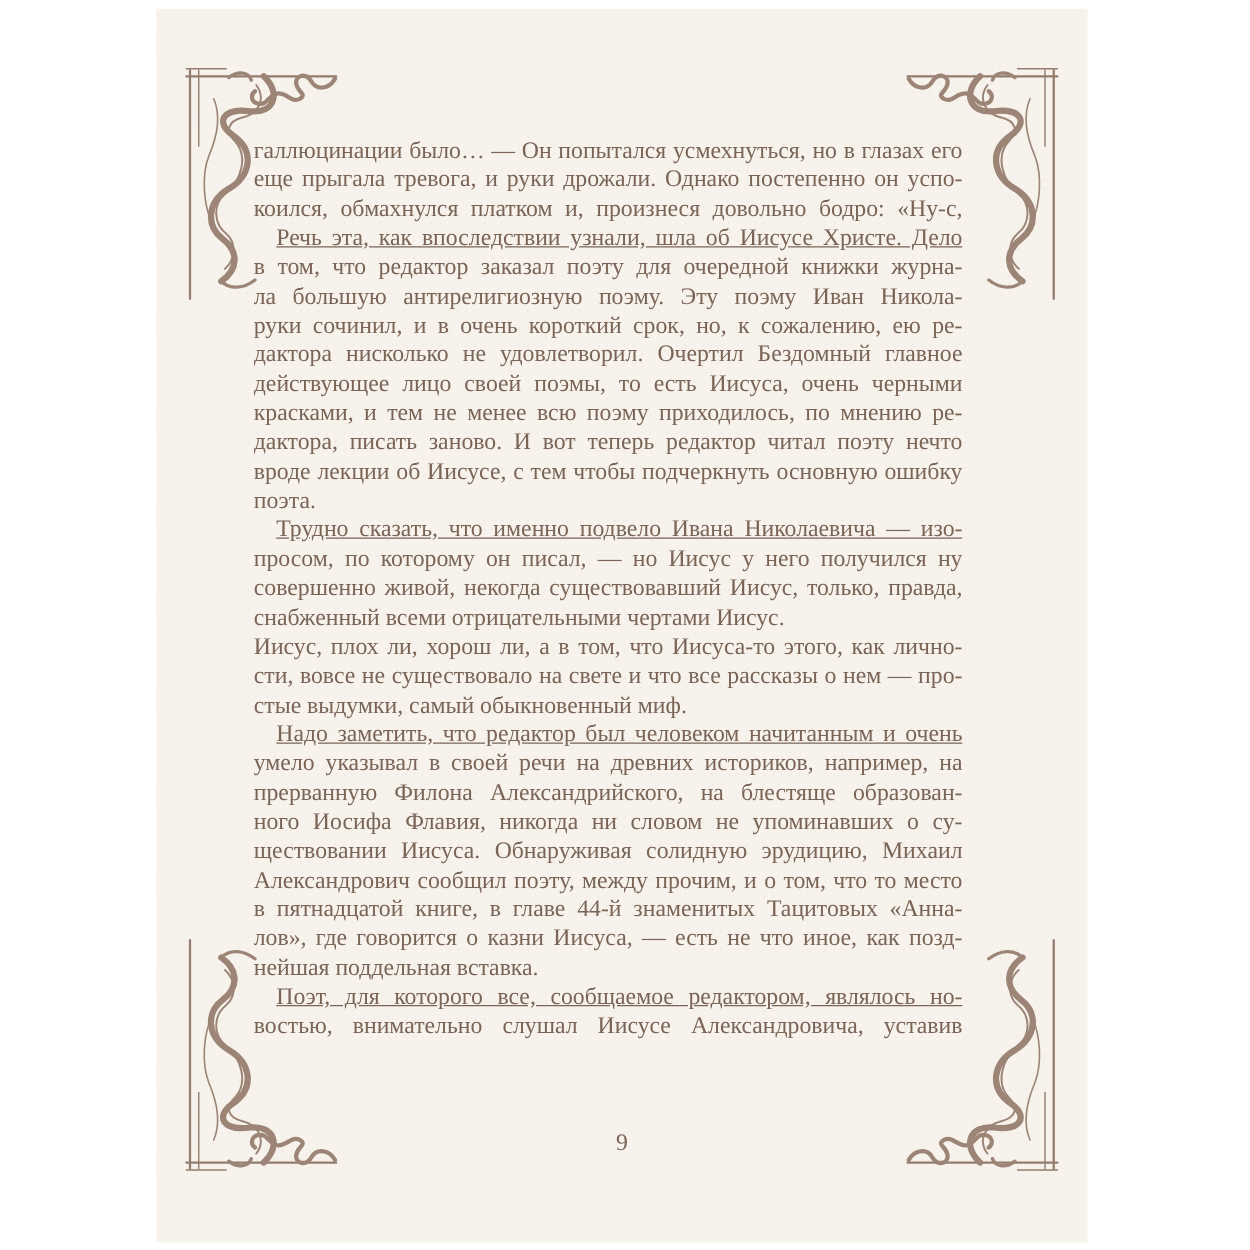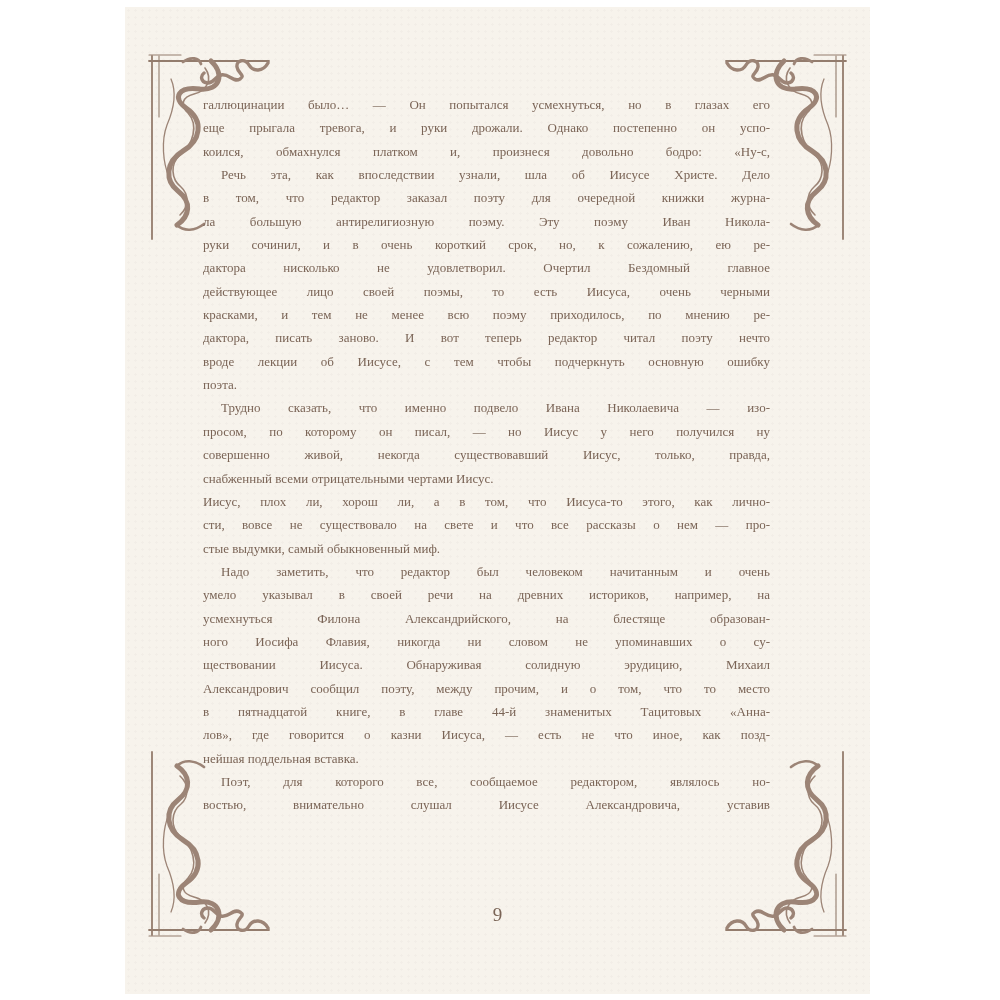--- a/index.html
+++ b/index.html
@@ -14,34 +14,34 @@
     position:relative;width:1000px;height:1000px;background:var(--outer-bg);
     overflow:hidden;font-family:"Liberation Serif","DejaVu Serif",serif;
   }
   .book-page{
     position:absolute;left:125px;top:7px;width:745px;height:987px;
     background-color:var(--page-bg);
     background-image:radial-gradient(rgba(122,100,86,0.035) 1px, transparent 1.2px);
     background-size:7px 7px;
   }
   .text-block{
-    position:absolute;left:78px;top:86px;width:567px;
+    position:absolute;left:78px;top:102px;width:567px;
     color:var(--text-color);
-    font-size:13px;
+    font-size:19px;
   }
   .para{margin:0;padding:0;}
   .line{
     line-height:23.35px;
     text-align:justify;
     text-align-last:justify;
     white-space:normal;
     overflow:hidden;
   }
   .line.last{text-align-last:left;}
-  .line.indent{text-indent:18px;}
+  .line.indent{text-indent:18px;text-decoration:underline;}
   .page-number{
     position:absolute;left:0;right:0;top:898px;text-align:center;
     color:var(--text-color);font-size:19px;line-height:1;
   }
   .corner{position:absolute;width:130px;height:190px;}
   .corner svg{display:block;width:100%;height:100%;overflow:visible;}
   .corner.tl{left:22px;top:46px;}
   .corner.tr{right:22px;top:46px;transform:scaleX(-1);}
   .corner.bl{left:22px;bottom:56px;transform:scaleY(-1);}
   .corner.br{right:22px;bottom:56px;transform:scale(-1,-1);}
@@ -123,21 +123,21 @@
           <div class="line last">снабженный всеми отрицательными чертами Иисус.</div>
         </div>
         <div class="para">
           <div class="line">Иисус, плох ли, хорош ли, а в том, что Иисуса-то этого, как лично-</div>
           <div class="line">сти, вовсе не существовало на свете и что все рассказы о нем — про-</div>
           <div class="line last">стые выдумки, самый обыкновенный миф.</div>
         </div>
         <div class="para">
           <div class="line indent">Надо заметить, что редактор был человеком начитанным и очень</div>
           <div class="line">умело указывал в своей речи на древних историков, например, на</div>
-          <div class="line">усмехнуться Филона Александрийского, на блестяще образован-</div>
+          <div class="line">прерванную Филона Александрийского, на блестяще образован-</div>
           <div class="line">ного Иосифа Флавия, никогда ни словом не упоминавших о су-</div>
           <div class="line">ществовании Иисуса. Обнаруживая солидную эрудицию, Михаил</div>
           <div class="line">Александрович сообщил поэту, между прочим, и о том, что то место</div>
           <div class="line">в пятнадцатой книге, в главе 44-й знаменитых Тацитовых «Анна-</div>
           <div class="line">лов», где говорится о казни Иисуса, — есть не что иное, как позд-</div>
           <div class="line last">нейшая поддельная вставка.</div>
         </div>
         <div class="para">
           <div class="line indent">Поэт, для которого все, сообщаемое редактором, являлось но-</div>
           <div class="line">востью, внимательно слушал Иисусе Александровича, уставив</div>

